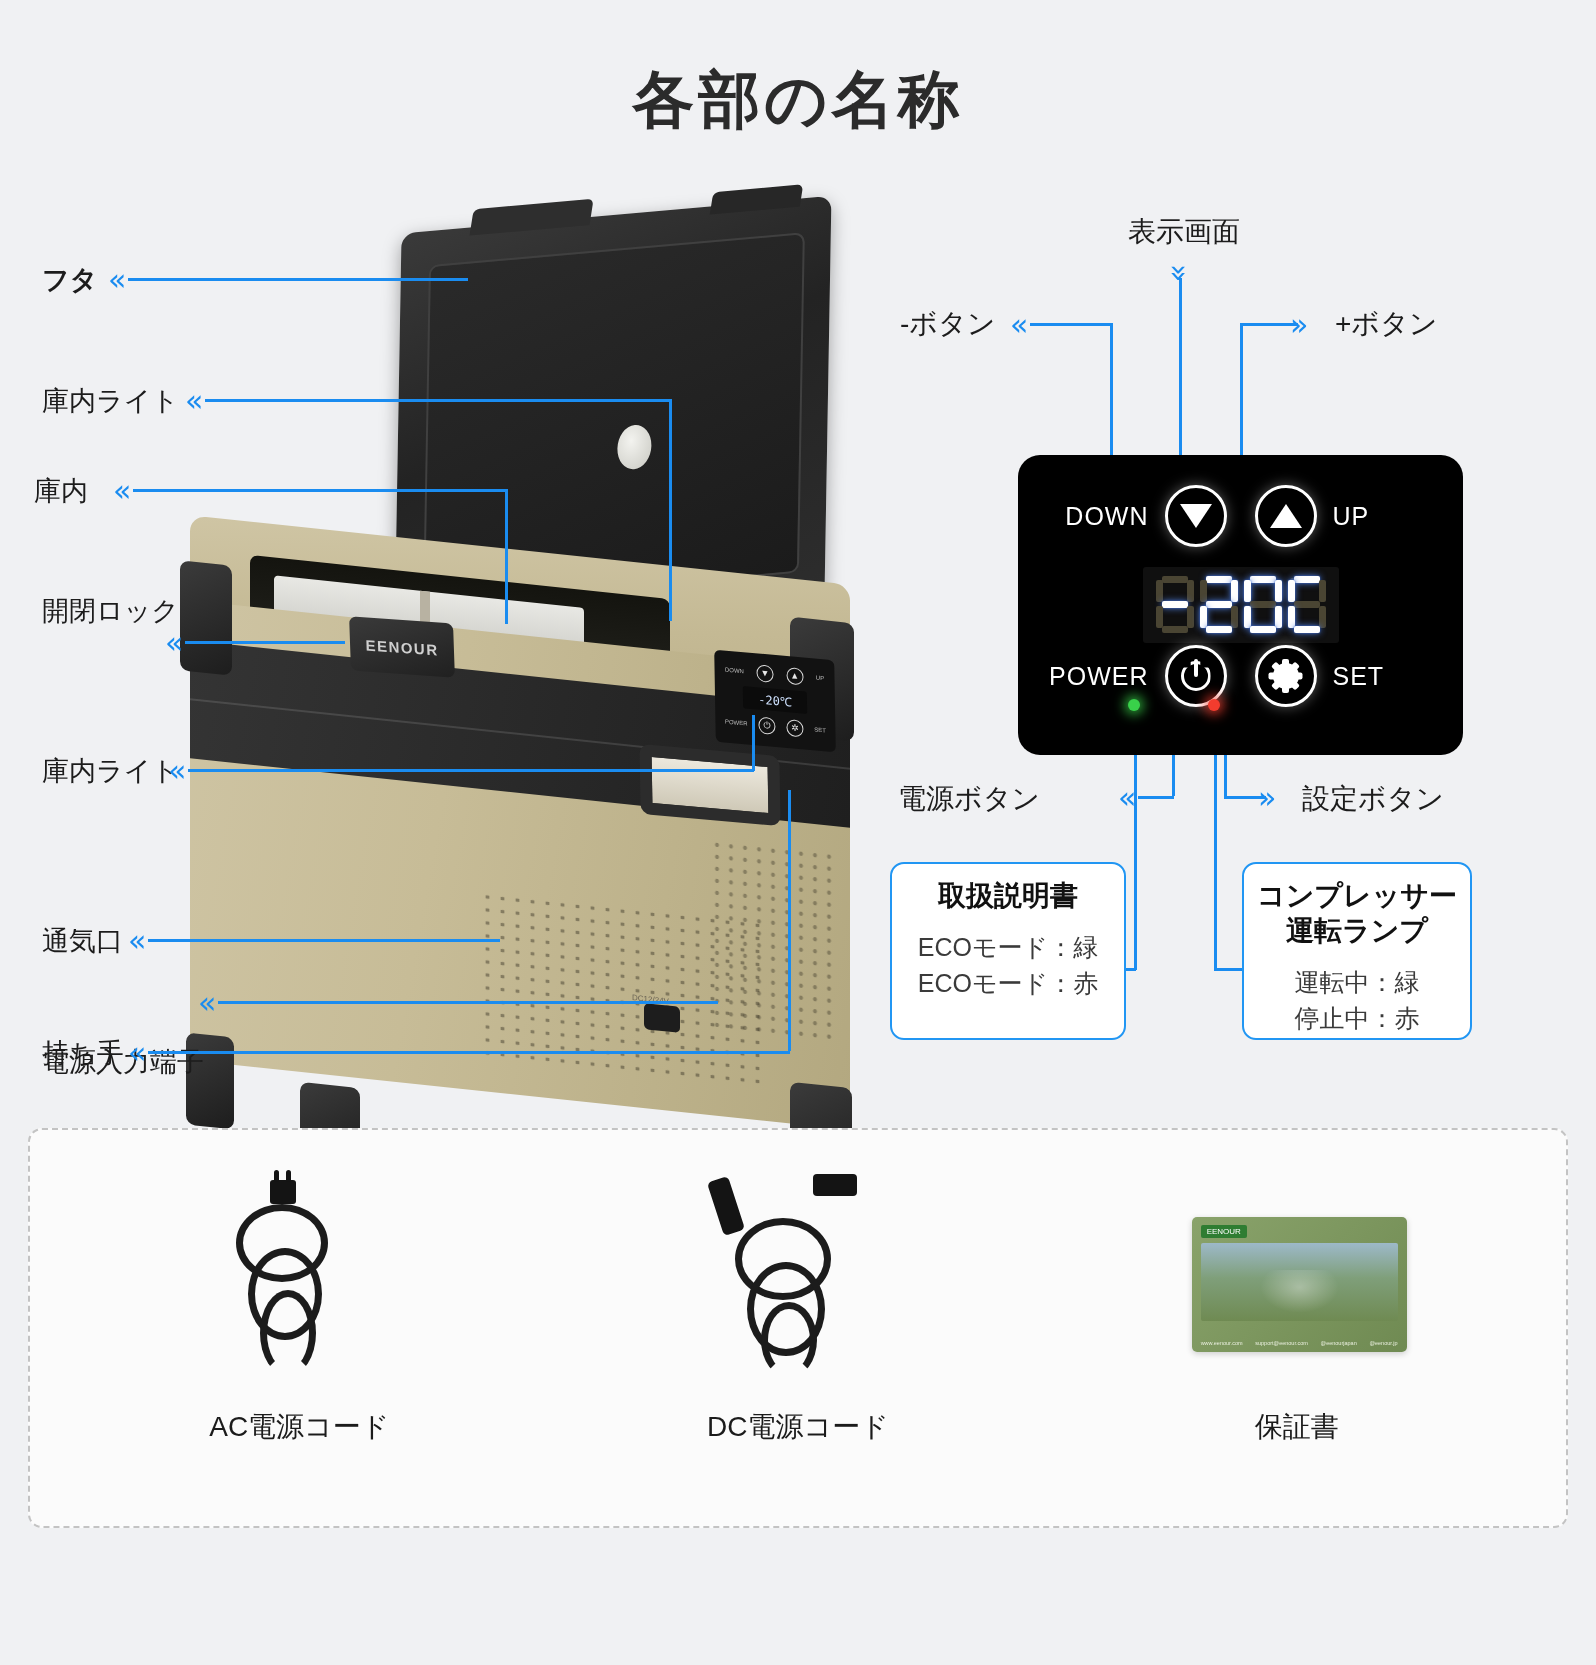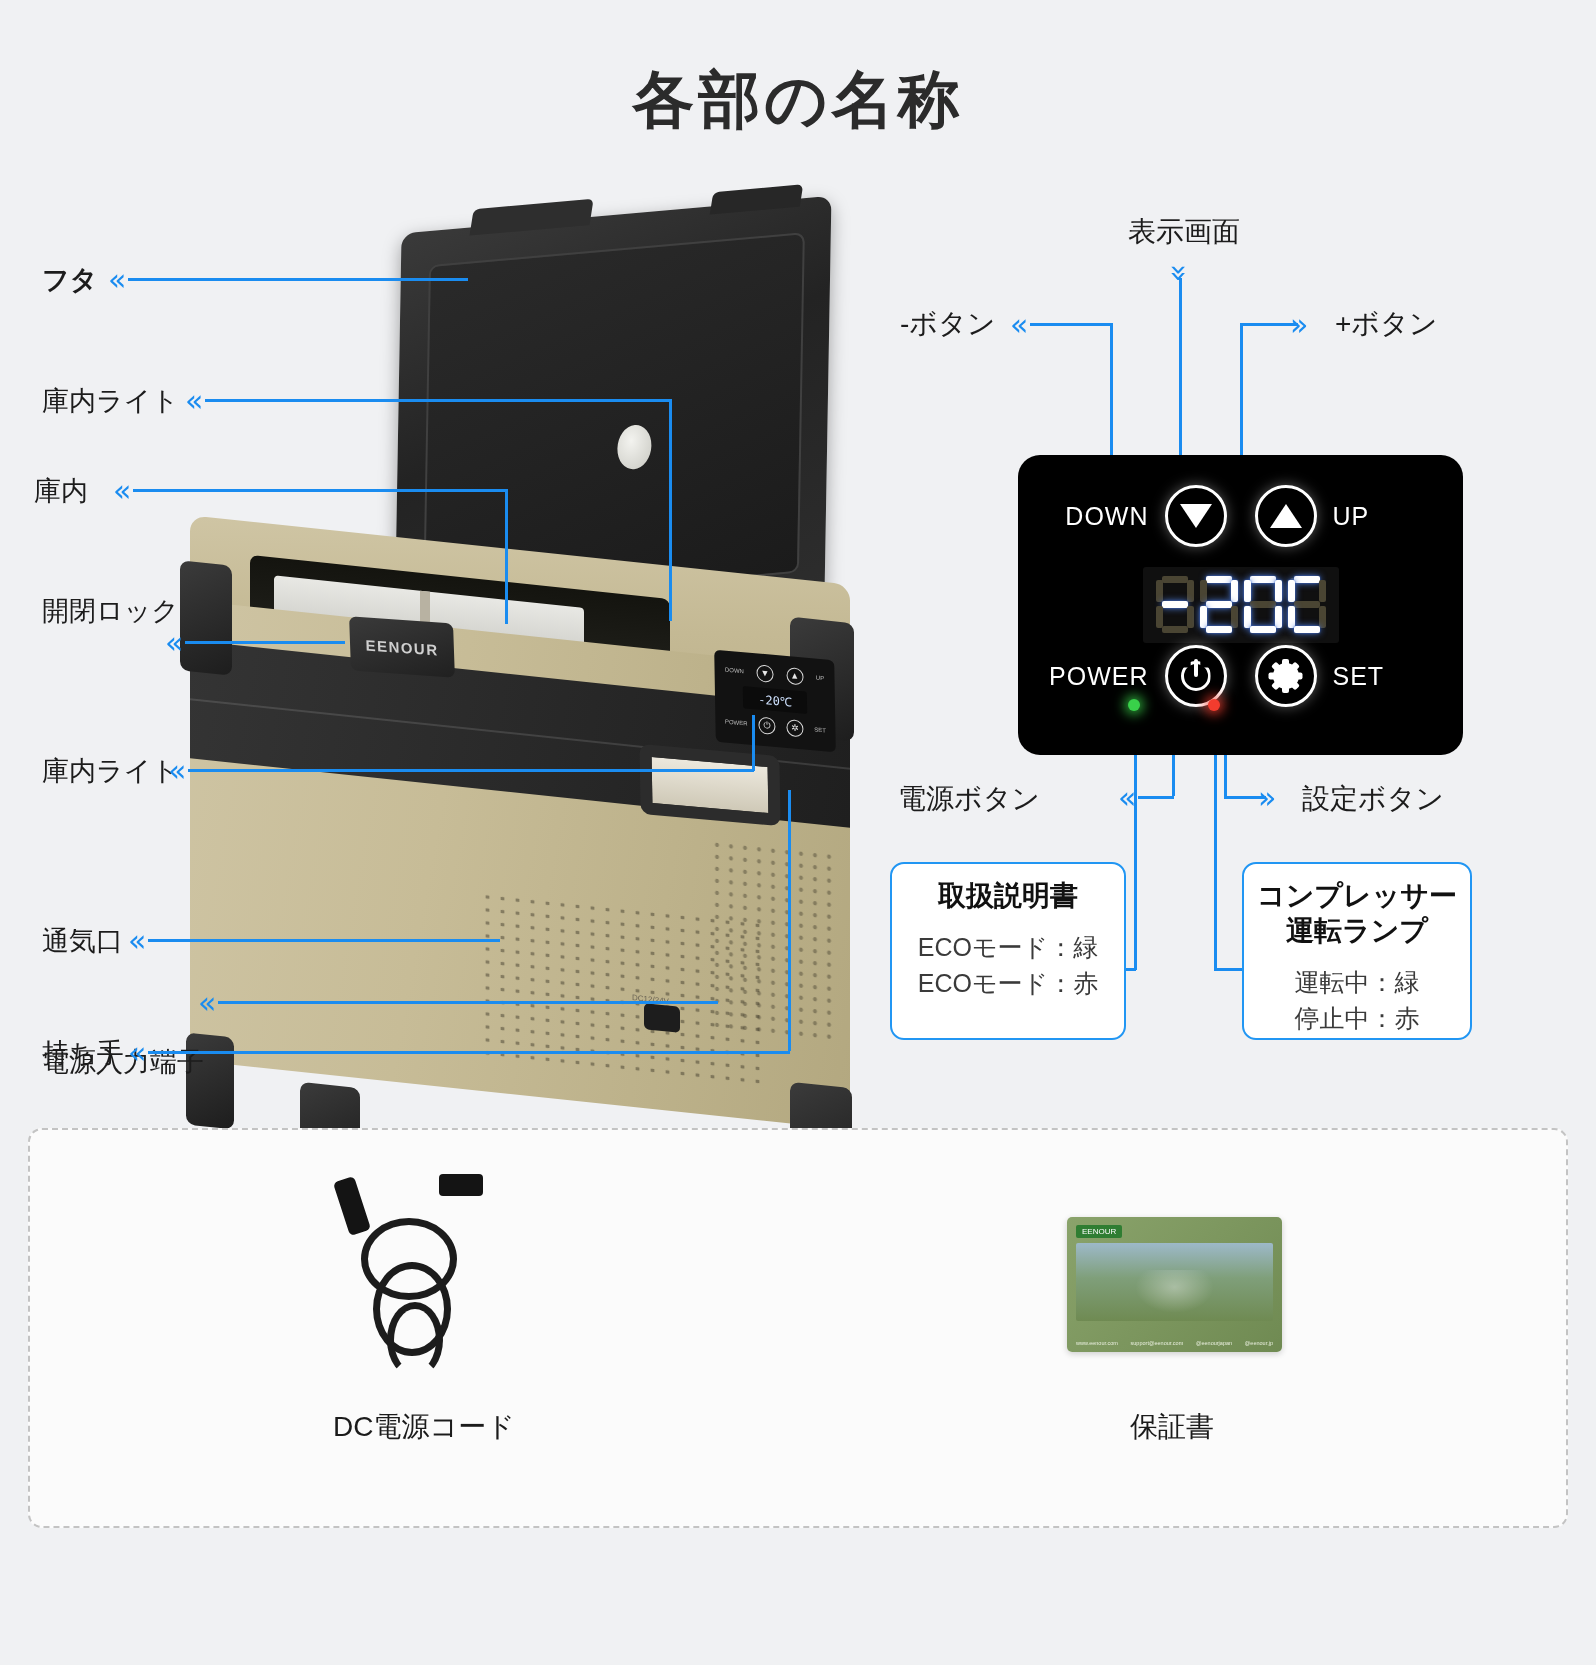--- a/index.html
+++ b/index.html
@@ -599,20 +599,31 @@
     <div>運転ランプ</div>
   </div>
   <div class="info-line">運転中：緑</div>
   <div class="info-line">停止中：赤</div>
 </div>
 
 <div class="acc-panel">
   <div class="acc-grid">
 
 
+    <div class="acc-item">
+      <div class="acc-art">
+        <div class="plug" style="left:106px; top:8px; width:26px; height:24px;"></div>
+        <div class="plug" style="left:110px; top:-2px; width:5px; height:12px;"></div>
+        <div class="plug" style="left:122px; top:-2px; width:5px; height:12px;"></div>
+        <div class="cord" style="left:72px; top:32px; width:92px; height:78px;"></div>
+        <div class="cord" style="left:84px; top:76px; width:74px; height:92px;"></div>
+        <div class="cord" style="left:96px; top:118px; width:56px; height:86px; border-bottom-color:transparent;"></div>
+      </div>
+      <div class="acc-label">AC電源コード</div>
+    </div>
 
     <div class="acc-item">
       <div class="acc-art">
         <div class="plug" style="left:52px; top:6px; width:22px; height:56px; border-radius:5px; transform:rotate(-18deg);"></div>
         <div class="plug" style="left:150px; top:2px; width:44px; height:22px; border-radius:4px;"></div>
         <div class="cord" style="left:72px; top:46px; width:96px; height:82px;"></div>
         <div class="cord" style="left:84px; top:90px; width:78px; height:94px;"></div>
         <div class="cord" style="left:98px; top:130px; width:56px; height:76px; border-bottom-color:transparent;"></div>
       </div>
       <div class="acc-label">DC電源コード</div>

